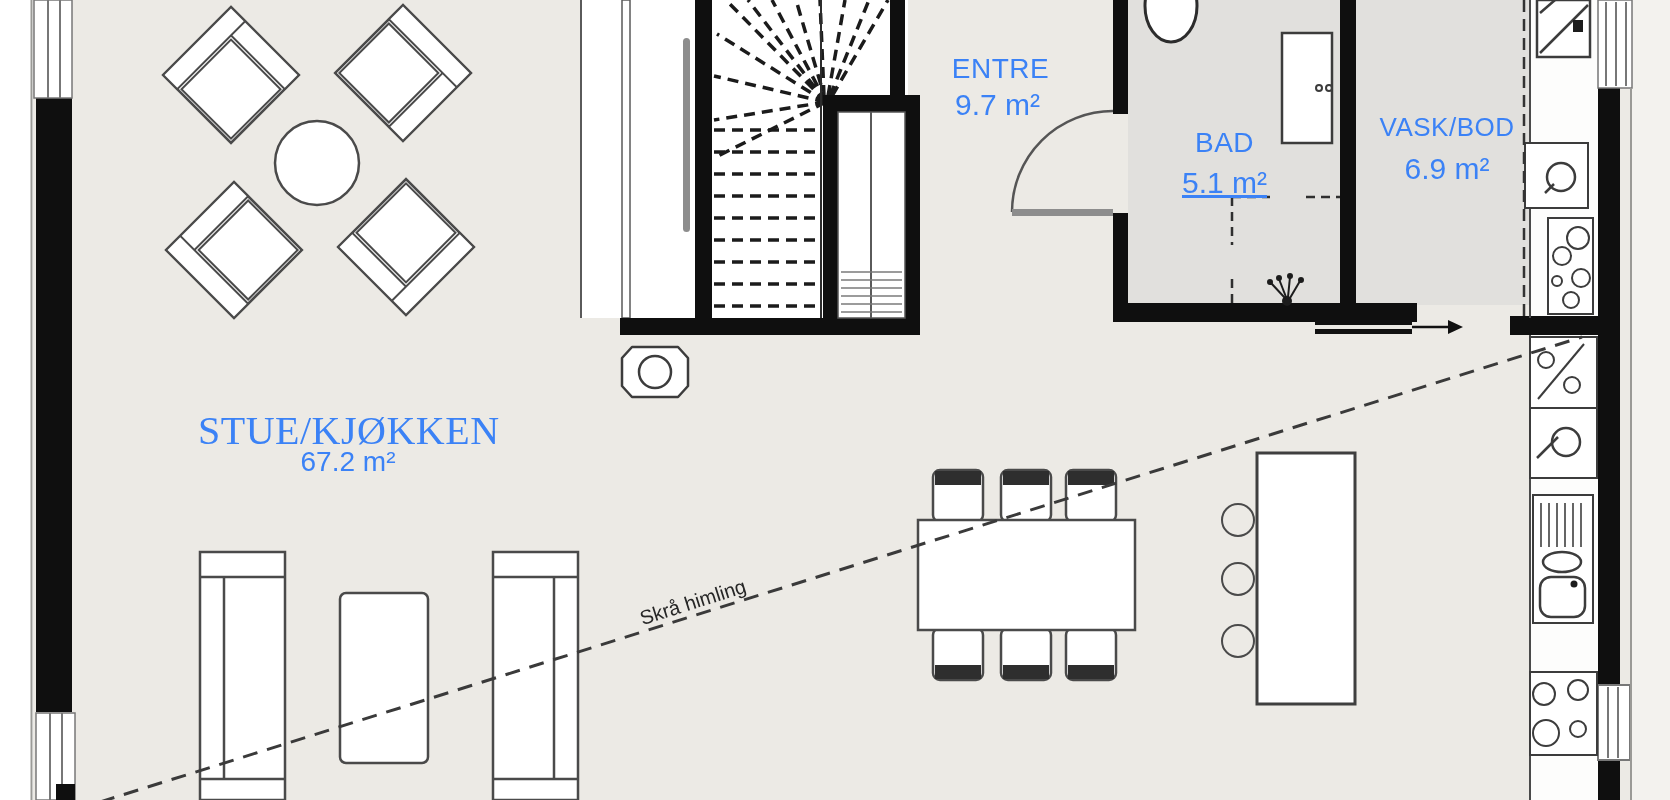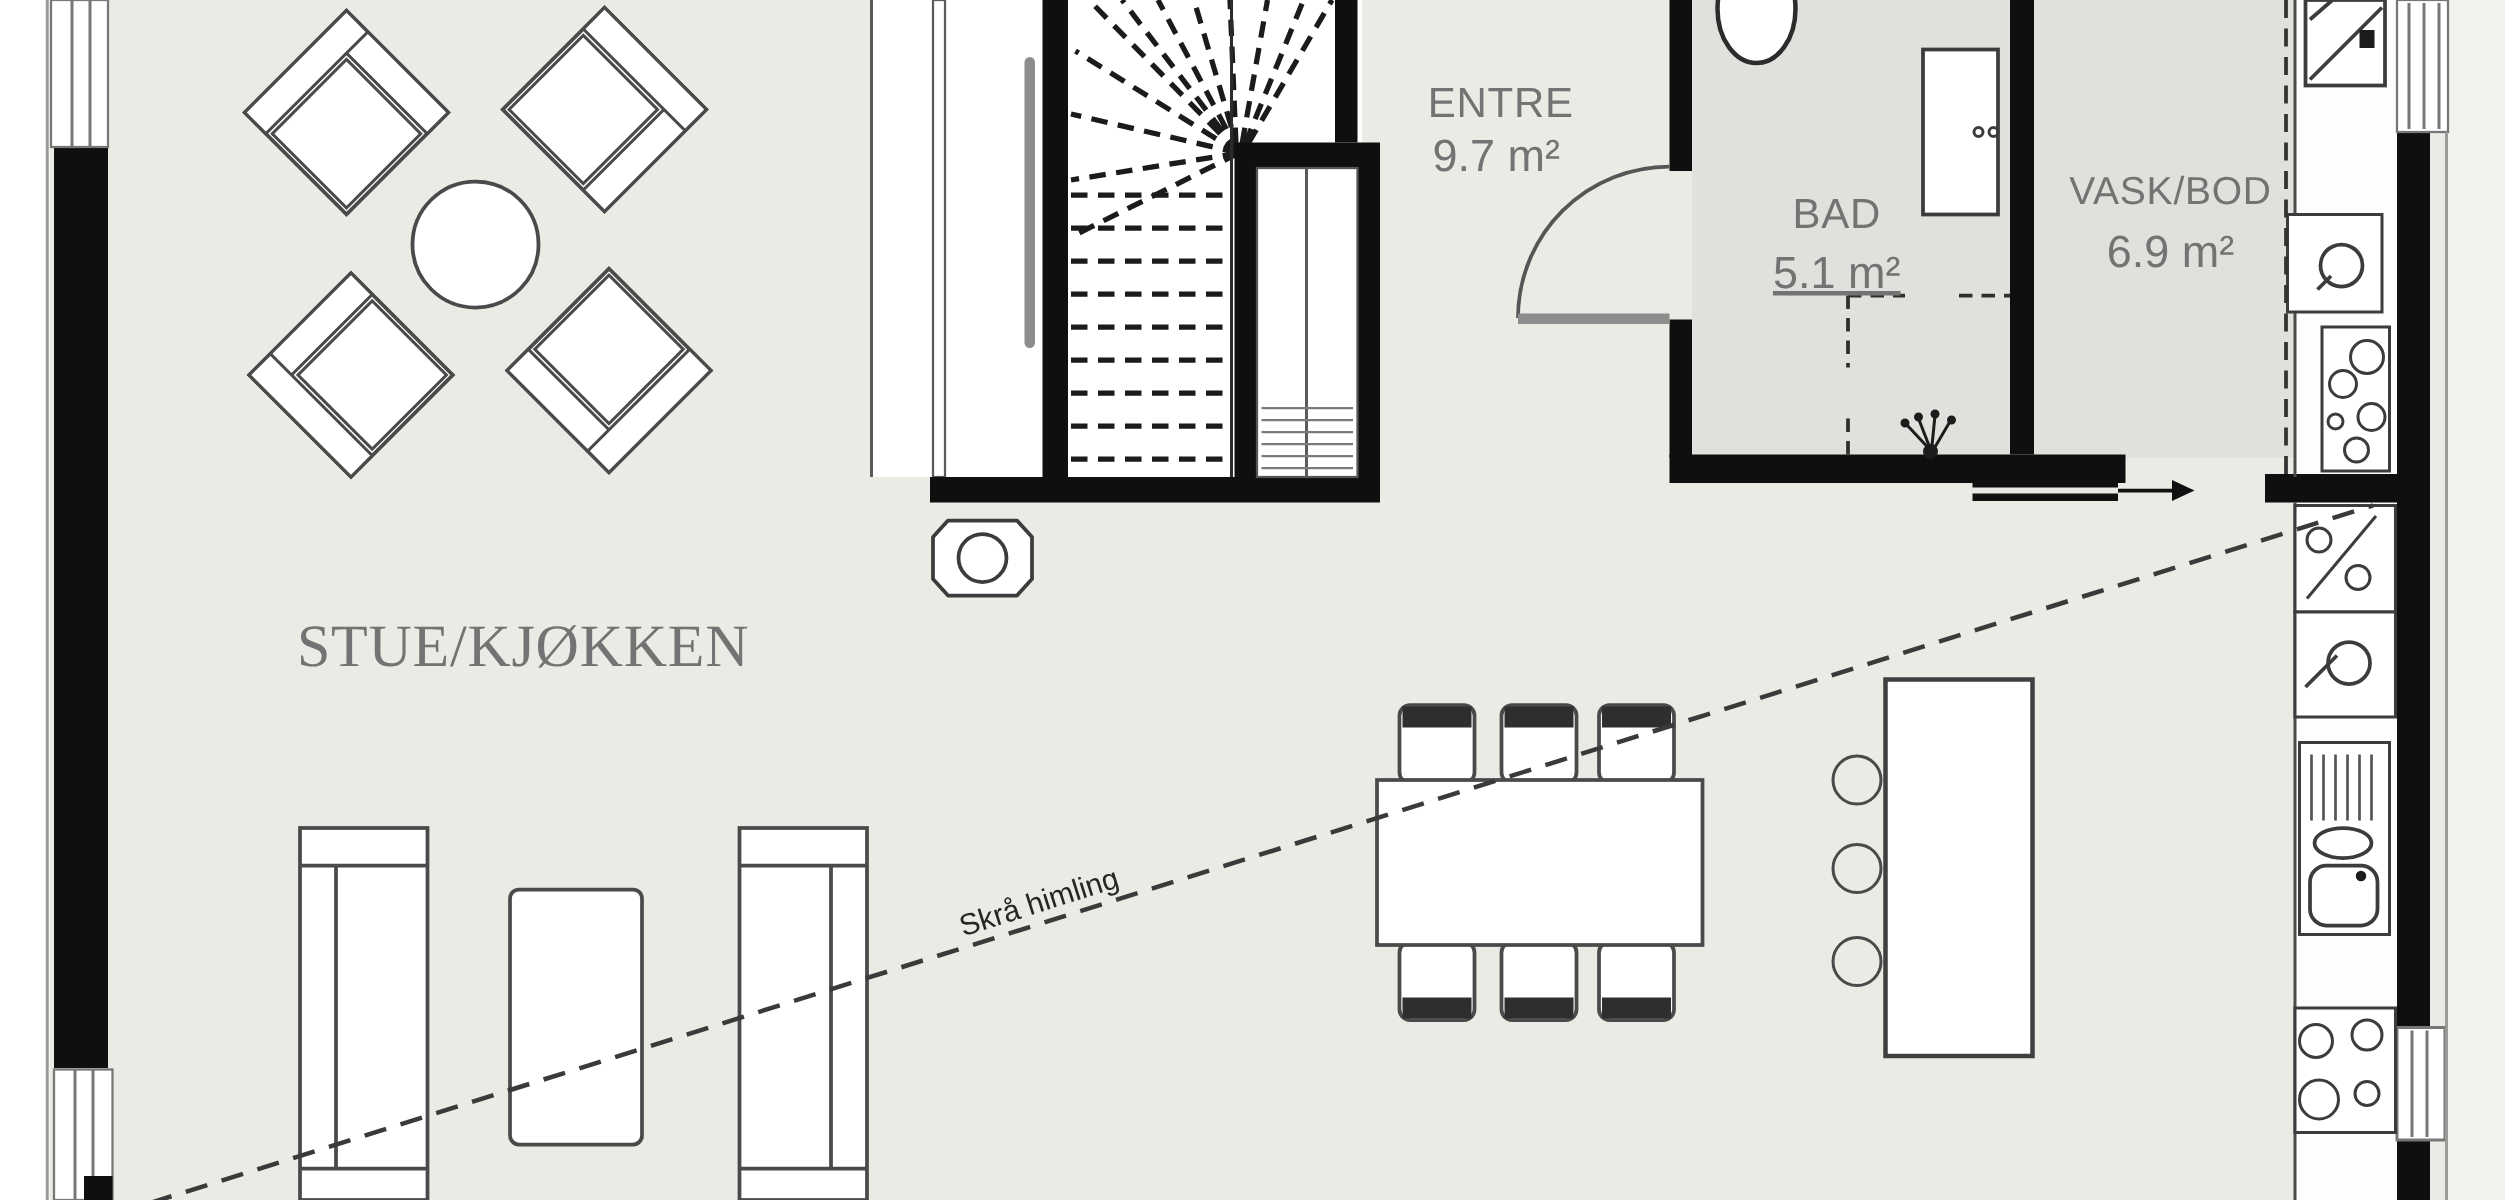--- a/index.html
+++ b/index.html
@@ -1,19 +1,19 @@
 <!DOCTYPE html>
 <html><head>
 <meta charset="utf-8">
 <style>
   html,body{margin:0;padding:0;background:#fff;}
   #plan{position:relative;width:1670px;height:800px;overflow:hidden;
         font-family:"Liberation Sans", sans-serif;background:#ffffff;}
   #plan svg{position:absolute;left:0;top:0;}
-  .lbl{position:absolute;color:#737373;text-align:center;line-height:1.05;
+  .lbl{position:absolute;color:#3b82f6;text-align:center;line-height:1.05;
        font-family:"Liberation Sans", sans-serif;white-space:nowrap;}
   .room-name{font-size:28px;letter-spacing:.5px;}
   .room-area{font-size:30px;}
   #lbl-stue-name{left:198px;top:410px;width:300px;font-size:40px;font-family:Liberation Serif, serif;}
   #lbl-stue-area{left:198px;top:447px;width:300px;font-size:28px;}
   #lbl-entre-name{left:928px;top:54px;width:145px;}
   #lbl-entre-area{left:925px;top:89px;width:145px;}
   #lbl-bad-name{left:1152px;top:128px;width:145px;}
   #lbl-bad-area{left:1152px;top:167px;width:145px;text-decoration:underline;}
   #lbl-vask-name{left:1357px;top:114px;width:180px;font-size:26px;}
@@ -254,20 +254,21 @@
     <circle cx="1238" cy="520" r="16" fill="#eceae5" stroke="#4a4a4a" stroke-width="2"></circle>
     <circle cx="1238" cy="579" r="16" fill="#eceae5" stroke="#4a4a4a" stroke-width="2"></circle>
     <circle cx="1238" cy="641" r="16" fill="#eceae5" stroke="#4a4a4a" stroke-width="2"></circle>
     <rect x="1257" y="453" width="98" height="251" fill="#ffffff" stroke="#3f3f3f" stroke-width="3"></rect>
   </g>
 
   <line x1="100" y1="802" x2="1582" y2="337" stroke="#3a3a3a" stroke-width="3" stroke-dasharray="15 10"></line>
 </svg>
 
   <div class="lbl room-name" id="lbl-stue-name">STUE/KJØKKEN</div>
+  <div class="lbl room-area" id="lbl-stue-area">67.2 m²</div>
   <div class="lbl room-name" id="lbl-entre-name">ENTRE</div>
   <div class="lbl room-area" id="lbl-entre-area">9.7 m²</div>
   <div class="lbl room-name" id="lbl-bad-name">BAD</div>
   <div class="lbl room-area" id="lbl-bad-area">5.1 m²</div>
   <div class="lbl room-name" id="lbl-vask-name">VASK/BOD</div>
   <div class="lbl room-area" id="lbl-vask-area">6.9 m²</div>
   <div class="lbl" id="lbl-skra">Skrå himling</div>
 </div>
 
 </body></html>

